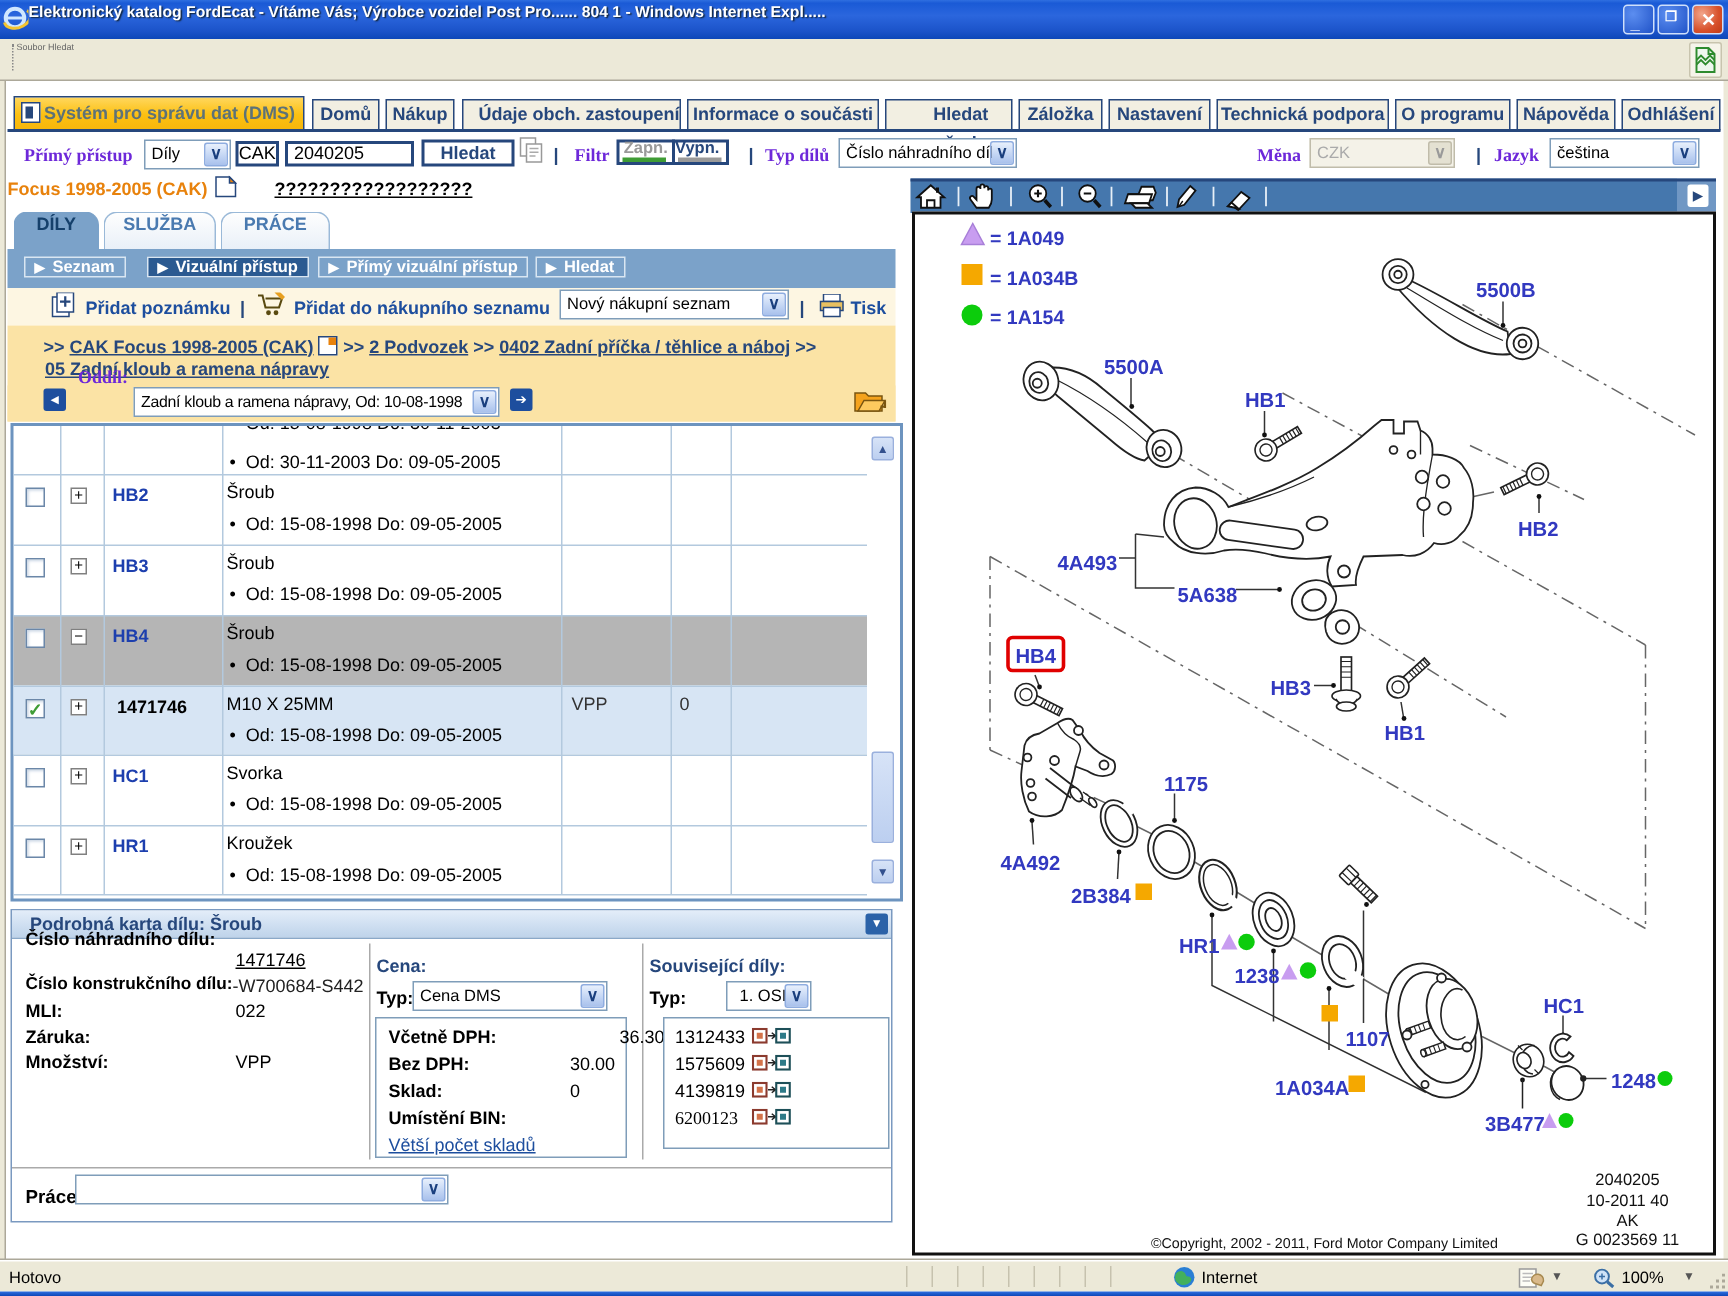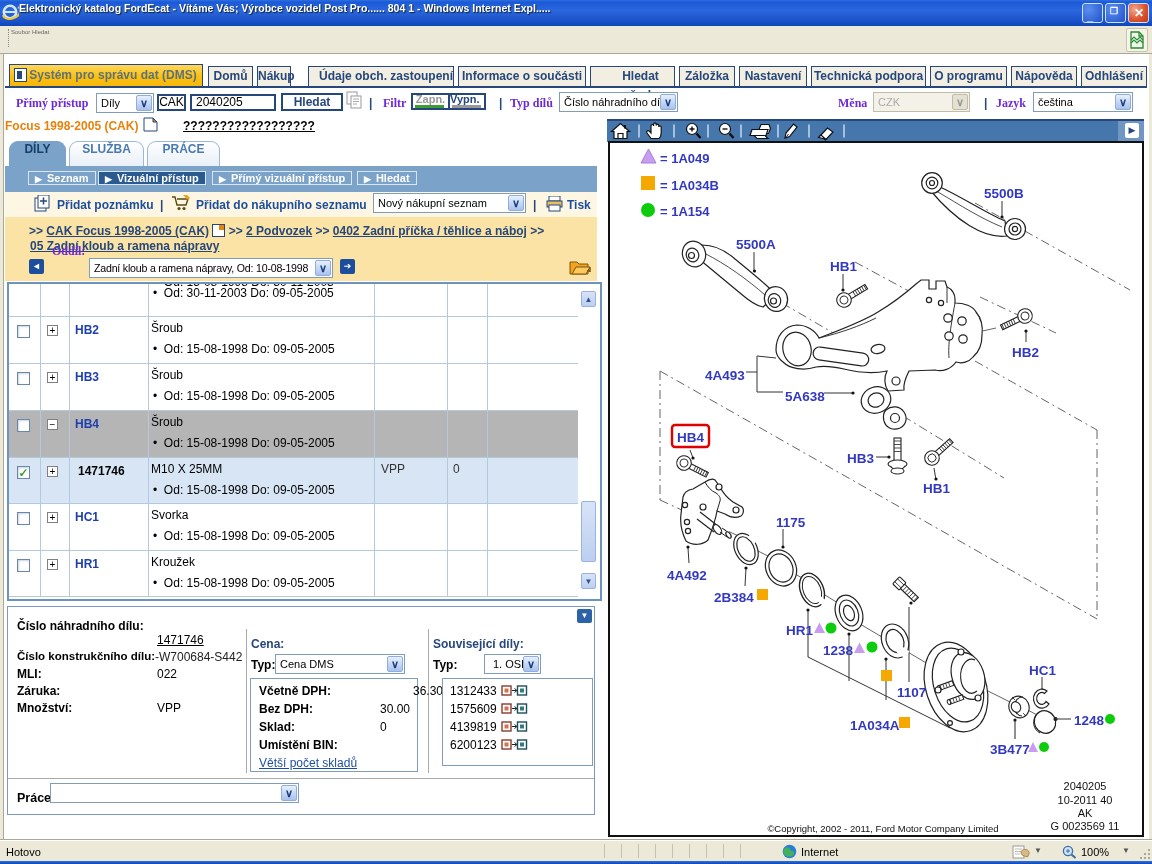--- a/index.html
+++ b/index.html
@@ -88,21 +88,21 @@
     <path d="M1 9 l3 -3 l3 3 l3 -3 l3 3 M1 12 l3 -3 l3 3 l3 -3 l3 3" fill="none" stroke="#2e8b2e" stroke-width="1.2"></path>
   </svg>
 <div class="abs" style="left:0;top:54px;width:4px;height:786px;background:#ece9d8;border-right:1px solid #aca899;"></div>
 <div class="abs" style="left:1148px;top:54px;width:4px;height:786px;background:#ece9d8;border-left:1px solid #fff;"></div>
 <div class="abs" id="pagebg"></div>
 
 <div class="abs mtab" id="mtab0"><span style="padding-left:14px;">Systém pro správu dat (DMS)</span></div>
 <div class="abs" style="left:14px;top:68px;width:13px;height:14px;background:#fff;border:1px solid #26477c;"></div>
 <div class="abs" style="left:17px;top:71px;width:5px;height:8px;background:#26477c;"></div>
 <div class="abs mtab" style="left:208px;width:45px;">Domů</div>
-<div class="abs mtab" style="left:257px;width:34px;">Nákup</div>
+<div class="abs mtab" style="left:257px;width:46px;">Nákup</div>
 <div class="abs mtab" style="left:308px;width:146px;text-align:right;">Údaje obch. zastoupení</div>
 <div class="abs mtab" style="left:458px;width:128px;">Informace o součásti</div>
 <div class="abs mtab" style="left:590px;width:85px;padding-left:16px;">Hledat všude</div>
 <div class="abs mtab" style="left:679px;width:56px;">Záložka</div>
 <div class="abs mtab" style="left:739px;width:68px;">Nastavení</div>
 <div class="abs mtab" style="left:811px;width:115px;">Technická podpora</div>
 <div class="abs mtab" style="left:930px;width:77px;">O programu</div>
 <div class="abs mtab" style="left:1011px;width:66px;">Nápověda</div>
 <div class="abs mtab" style="left:1081px;width:66px;">Odhlášení</div>
 <div class="abs" id="menuline"></div>
@@ -138,21 +138,21 @@
 <svg class="abs" style="left:143px;top:117px;" width="15" height="15" viewBox="0 0 15 15">
     <path d="M1 1 h9 l4 4 v9 h-13z" fill="#fff" stroke="#26477c"></path>
     <path d="M10 1 v4 h4z" fill="#e8820c" stroke="#26477c"></path>
   </svg>
 <div class="abs" style="left:183px;top:119px;color:#000;font-weight:bold;font-size:12px;text-decoration:underline;">??????????????????</div>
 
 <div class="abs ltab" id="ltab0">DÍLY</div>
 <div class="abs ltab" style="left:69px;width:75px;color:#4a7ab0;">SLUŽBA</div>
 <div class="abs ltab" style="left:147px;width:73px;color:#4a7ab0;">PRÁCE</div>
 <div class="abs" id="bluebar"></div>
-<div class="abs bbtn" style="left:28px;"><span class="ar">▶</span>Seznam</div>
+<div class="abs bbtn" style="left:16px;"><span class="ar">▶</span>Seznam</div>
 <div class="abs bbtn" style="left:98px;background:#2b5a91;"><span class="ar">▶</span>Vizuální přístup</div>
 <div class="abs bbtn" style="left:212px;"><span class="ar">▶</span>Přímý vizuální přístup</div>
 <div class="abs bbtn" style="left:357px;"><span class="ar">▶</span>Hledat</div>
 
 <div class="abs" id="creamrow"></div>
 <svg class="abs" style="left:34px;top:195px;" width="17" height="17" viewBox="0 0 17 17">
     <rect x="1" y="3" width="11" height="13" fill="#fff" stroke="#26477c"></rect>
     <rect x="4" y="0" width="11" height="13" fill="#fff" stroke="#26477c"></rect>
     <path d="M6 6 h7 M9.5 2.5 v7" stroke="#26477c" stroke-width="1.5"></path>
   </svg>
@@ -201,21 +201,21 @@
   <div class="tline" style="top:32px;"></div>
   <div class="tline" style="top:79px;"></div>
   <div class="tline" style="top:126px;"></div>
   <div class="tline" style="top:173px;"></div>
   <div class="tline" style="top:219px;"></div>
   <div class="tline" style="top:266px;"></div>
   <div class="tline" style="top:312px;"></div>
   <div style="position:absolute;left:144px;top:0px;width:260px;height:6px;overflow:hidden;">
       <span style="position:absolute;left:0;top:-9px;font-size:12px;">•&nbsp;&nbsp;Od: 15-08-1998 Do: 30-11-2003</span>
     </div>
-  <div class="tbul" style="left:144px;top:2px;font-size:12px;">•&nbsp;&nbsp;Od: 30-11-2003 Do: 09-05-2005</div>
+  <div class="tbul" style="left:144px;top:17px;font-size:12px;">•&nbsp;&nbsp;Od: 30-11-2003 Do: 09-05-2005</div>
   <div class="cbox" style="left:8px;top:41px;"></div>
     <div class="ebox" style="left:38px;top:41px;">+</div>
   <div class="pcode" style="left:66px;top:39px;">HB2</div>
   <div class="tdesc" style="left:142px;top:37px;">Šroub</div>
   <div class="tbul" style="left:144px;top:58px;font-size:12px;">•&nbsp;&nbsp;Od: 15-08-1998 Do: 09-05-2005</div>
   <div class="cbox" style="left:8px;top:88px;"></div>
     <div class="ebox" style="left:38px;top:88px;">+</div>
   <div class="pcode" style="left:66px;top:86px;">HB3</div>
   <div class="tdesc" style="left:142px;top:84px;">Šroub</div>
   <div class="tbul" style="left:144px;top:105px;font-size:12px;">•&nbsp;&nbsp;Od: 15-08-1998 Do: 09-05-2005</div>
@@ -240,20 +240,21 @@
     <div class="ebox" style="left:38px;top:275px;">+</div>
   <div class="pcode" style="left:66px;top:273px;">HR1</div>
   <div class="tdesc" style="left:142px;top:271px;">Kroužek</div>
   <div class="tbul" style="left:144px;top:292px;font-size:12px;">•&nbsp;&nbsp;Od: 15-08-1998 Do: 09-05-2005</div>
 </div>
 <div class="abs sbtn" style="left:581px;top:291px;width:15px;height:16px;">▲</div>
 <div class="abs sbtn" style="left:581px;top:501px;width:15px;height:61px;"></div>
 <div class="abs sbtn" style="left:581px;top:573px;width:15px;height:16px;">▼</div>
 
 <div class="abs" id="dpanel">
+  <div id="dphead">Podrobná karta dílu: Šroub</div>
   <div style="position:absolute;left:238px;top:22px;width:1px;height:144px;background:#aaa;"></div>
   <div style="position:absolute;left:420px;top:22px;width:1px;height:144px;background:#aaa;"></div>
   <div class="dlbl" style="left:9px;top:12px;">Číslo náhradního dílu:</div>
   <div class="dval" style="left:149px;top:26px;text-decoration:underline;">1471746</div>
   <div class="dlbl" style="left:9px;top:43px;font-size:11.5px;">Číslo konstrukčního dílu:</div>
   <div class="dval" style="left:147px;top:43px;color:#222;">-W700684-S442</div>
   <div class="dlbl" style="left:9px;top:60px;">MLI:</div>
   <div class="dval" style="left:149px;top:60px;">022</div>
   <div class="dlbl" style="left:9px;top:77px;">Záruka:</div>
   <div class="dlbl" style="left:9px;top:94px;">Množství:</div>
@@ -270,21 +271,21 @@
     <div class="dval" style="left:372px;top:113px;">0</div>
   <div class="dlbl" style="left:251px;top:131px;">Umístění BIN:</div>
   <div class="dval" style="left:251px;top:149px;color:#1d4e9e;text-decoration:underline;">Větší počet skladů</div>
   <div class="dnavy" style="left:425px;top:30px;">Související díly:</div>
   <div class="dlbl" style="left:425px;top:51px;">Typ:</div>
   <div class="abs xpsel" style="left:476px;top:47px;width:57px;padding-left:8px;">1. OSI<span class="xparrow">∨</span></div>
   <div style="position:absolute;left:434px;top:71px;width:151px;height:88px;border:1px solid #7f9db9;"></div>
   <div class="dval" style="left:442px;top:77px;">1312433</div>
   <div class="dval" style="left:442px;top:95px;">1575609</div>
   <div class="dval" style="left:442px;top:113px;">4139819</div>
-  <div class="dval" style="left:442px;top:131px;">6200123</div>
+  <div class="dval" style="left:442px;top:131px;font-family:Liberation Serif, serif;">6200123</div>
   <svg style="position:absolute;left:493px;top:78px;" width="30" height="88" viewBox="0 0 30 88">
     <g id="rp1">
         <rect x="1" y="1" width="9" height="9" fill="#fff" stroke="#8b3a2e" stroke-width="1.4"></rect>
         <rect x="3.5" y="3.5" width="4" height="4" fill="#d4734a"></rect>
         <path d="M11 5.5 h4.5 m-2 -2 l2.5 2 l-2.5 2" stroke="#222" fill="none"></path>
         <rect x="16.5" y="1" width="9" height="9" fill="#fff" stroke="#1d4f58" stroke-width="1.4"></rect>
         <rect x="19" y="3.5" width="4" height="4" fill="#2d7a88"></rect>
       </g>
     <use href="#rp1" y="18"></use>
       <use href="#rp1" y="36"></use>

